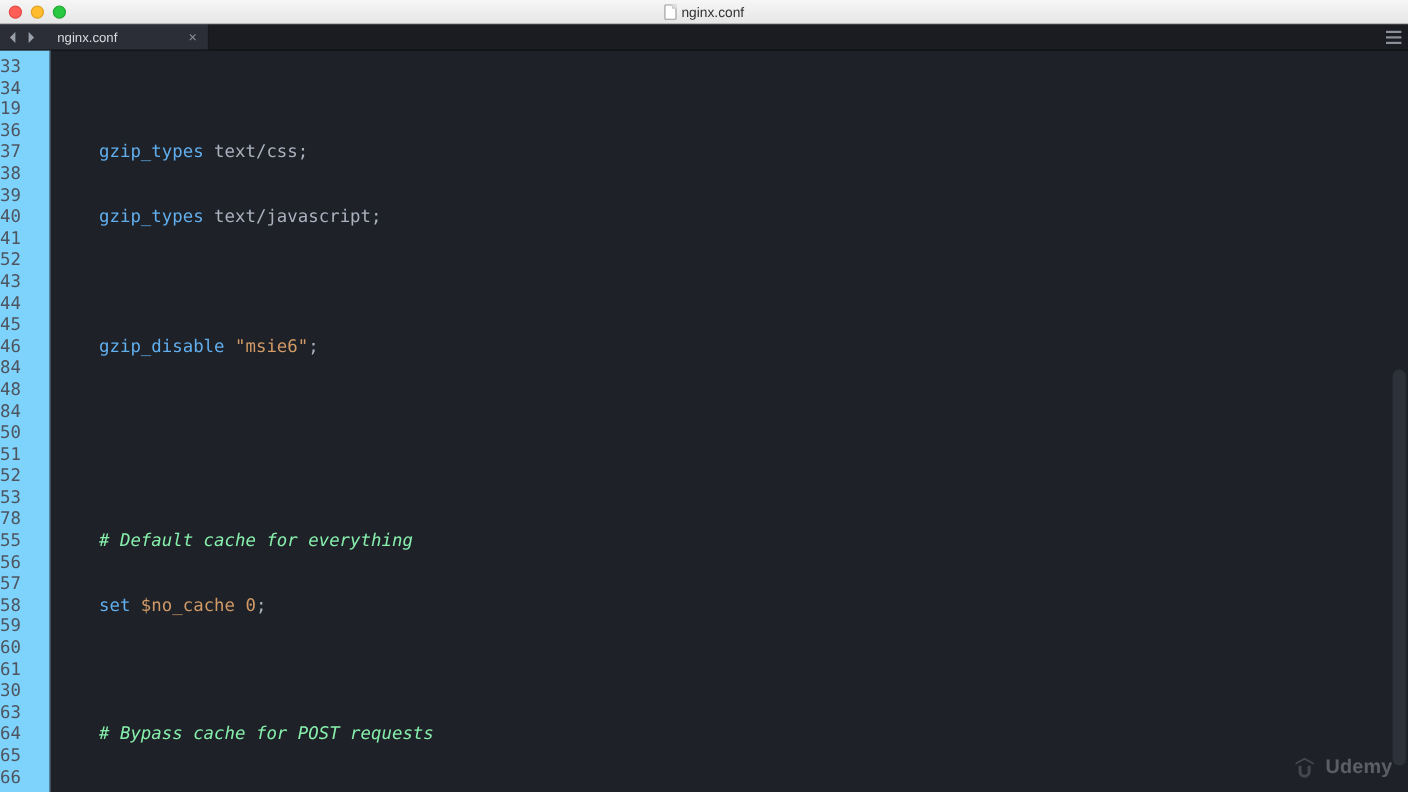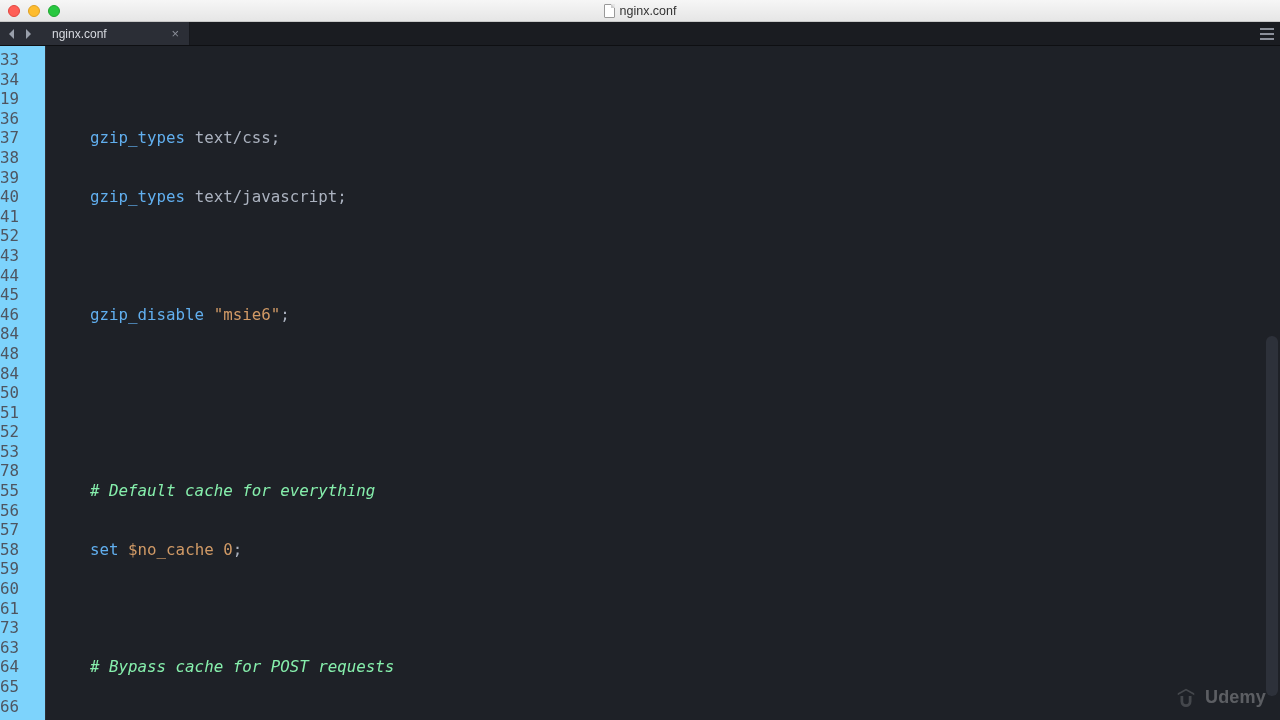--- a/index.html
+++ b/index.html
@@ -172,21 +172,21 @@
       <div class="ln">52</div>
       <div class="ln">53</div>
       <div class="ln">78</div>
       <div class="ln">55</div>
       <div class="ln">56</div>
       <div class="ln">57</div>
       <div class="ln">58</div>
       <div class="ln">59</div>
       <div class="ln">60</div>
       <div class="ln">61</div>
-      <div class="ln">73</div>
+      <div class="ln">30</div>
       <div class="ln">63</div>
       <div class="ln">64</div>
       <div class="ln">65</div>
       <div class="ln">66</div>
     </div>
 
   <div class="code">
     <div class="scrollbar"></div>
 
     <div class="row indent1"><span class="kw">gzip_types</span><span class="pl"> </span><span class="pl">text/css</span><span class="pl">;</span></div>

